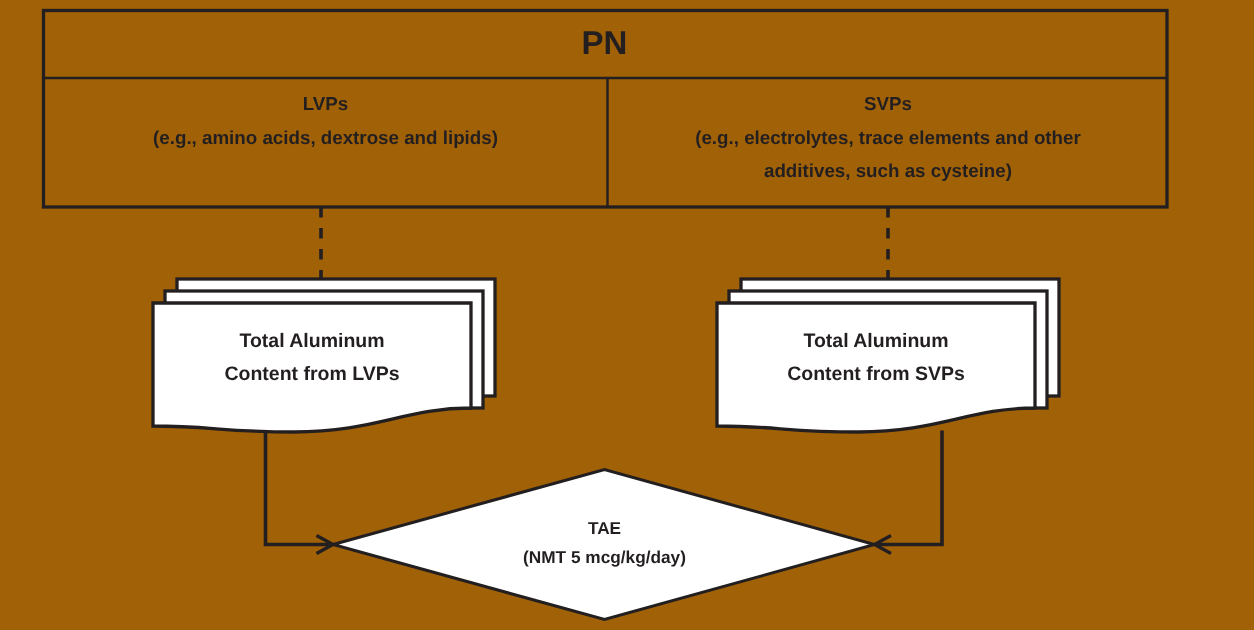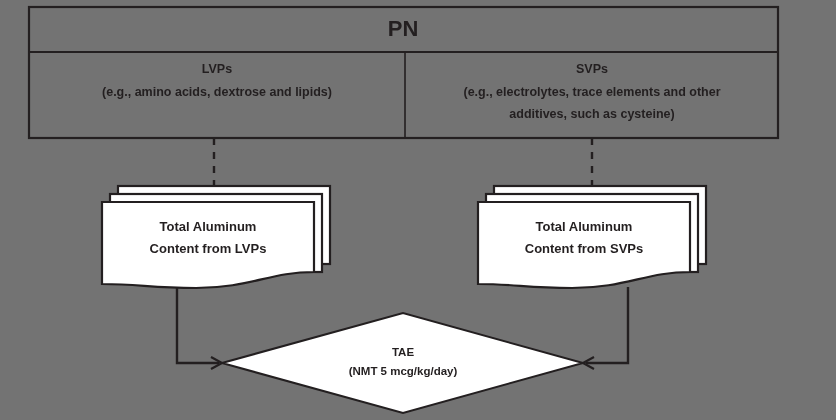--- a/index.html
+++ b/index.html
@@ -8,21 +8,21 @@
     padding: 0;
     background: #ffffff;
   }
   body {
     font-family: "Liberation Sans", sans-serif;
   }
   #canvas {
     position: relative;
     width: 836px;
     height: 420px;
-    background: #737373;
+    background: #a16207;
     overflow: hidden;
   }
   svg#diagram {
     position: absolute;
     left: 0;
     top: 0;
     width: 836px;
     height: 420px;
     display: block;
   }

